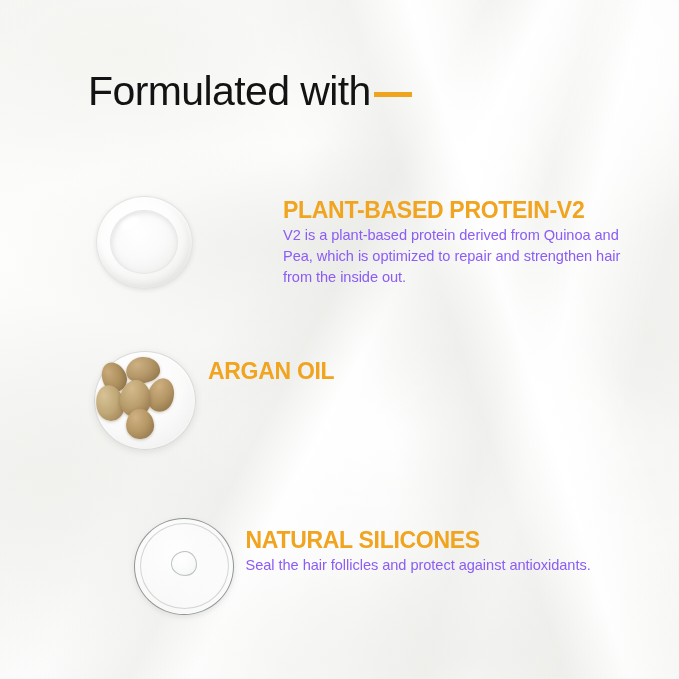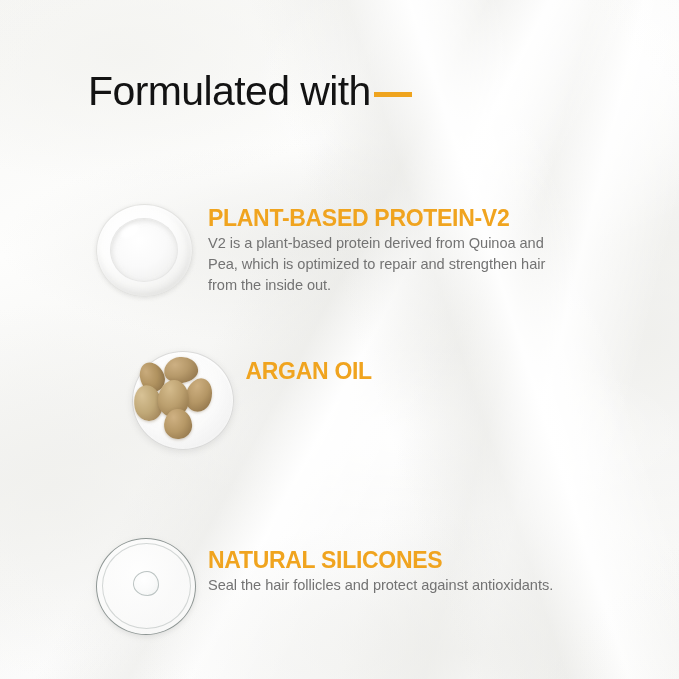--- a/index.html
+++ b/index.html
@@ -82,23 +82,23 @@
   }
 
   
   .row {
     position: absolute;
     left: 0;
     width: 679px;
     display: flex;
     align-items: flex-start;
   }
-  .row-1 { top: 196px; }
-  .row-2 { top: 345px; justify-content: center; }
-  .row-3 { top: 530px; }
+  .row-1 { top: 188px; justify-content: space-between; }
+  .row-2 { top: 345px; }
+  .row-3 { top: 510px; justify-content: center; }
 
   .icon-wrap {
     position: relative;
     width: 118px;
     height: 112px;
     margin-left: 86px;
     flex: 0 0 auto;
   }
   .text-wrap {
     margin-left: 4px;
@@ -111,21 +111,21 @@
   .ing-title {
     color: #f0a41f;
     font-size: 23px;
     font-weight: 700;
     letter-spacing: -0.3px;
     line-height: 1.05;
     margin: 0 0 3px 0;
     white-space: nowrap;
   }
   .ing-desc {
-    color: #737373;
+    color: #8b5cf6;
     font-size: 14.6px;
     font-weight: 400;
     line-height: 1.42;
     margin: 0;
     letter-spacing: -0.05px;
     white-space: pre-line;
   }
 
   
   .bowl-shadow {

